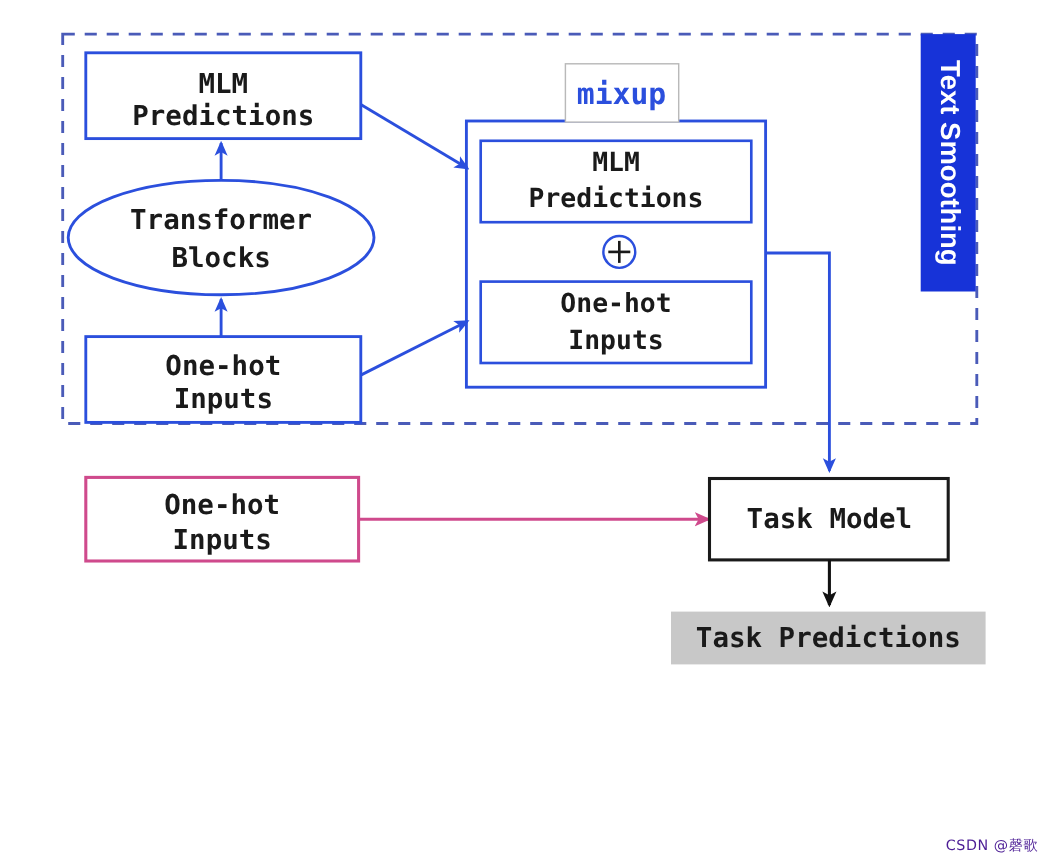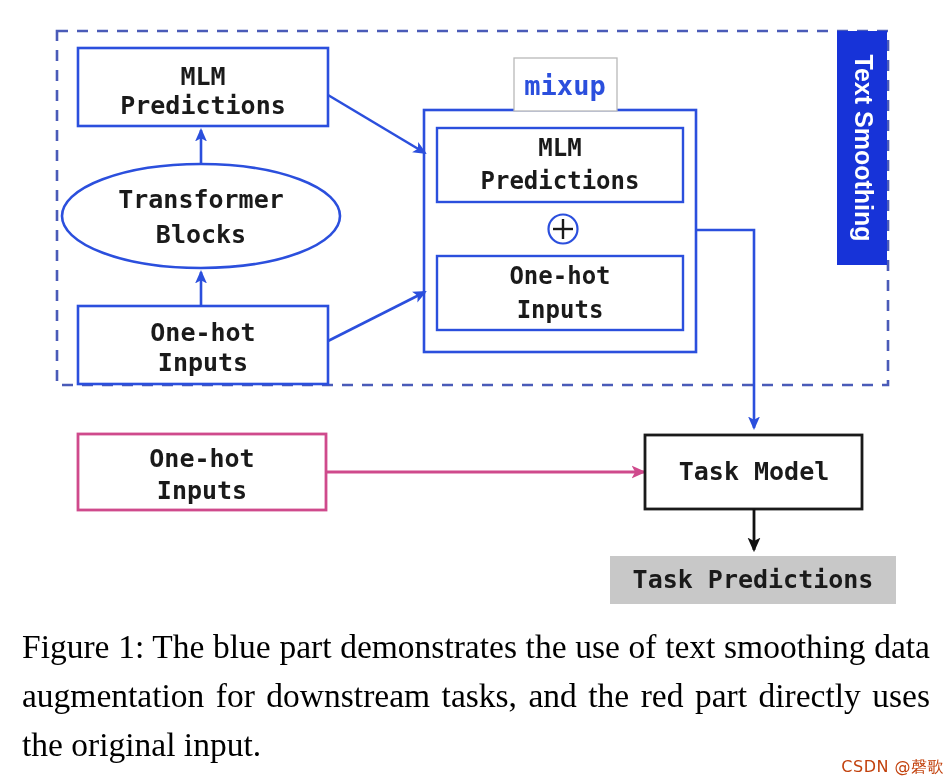--- a/index.html
+++ b/index.html
@@ -56,22 +56,22 @@
     color: #000000;
     text-align: justify;
     text-justify: inter-word;
   }
   #caption p { margin: 0; }
   #watermark {
     position: absolute;
     right: 8px;
     bottom: 6px;
     font-family: "DejaVu Sans", sans-serif;
-    font-size: 16px;
-    color: #c2410c;
+    font-size: 13px;
+    color: #4c1d95;
     letter-spacing: 0.5px;
     user-select: none;
   }
 </style>
 </head>
 <body>
 
 <div id="figure-root">
 
   <svg id="diagram-svg" viewBox="0 0 952 620">
@@ -159,19 +159,16 @@
     </g>
 
     <line x1="754" y1="509" x2="754" y2="550" stroke="#111111" stroke-width="2.8" marker-end="url(#arrow-black)"></line>
 
     <g>
       <rect x="610" y="556" width="286" height="48" fill="#c8c8c8" stroke="none"></rect>
       <text class="node-label sz-lg" x="753" y="581" text-anchor="middle" dominant-baseline="middle">Task Predictions</text>
     </g>
   </svg>
 
-  <div id="caption">
-    <p>Figure 1:  The blue part demonstrates the use of text smoothing data augmentation for downstream tasks, and the red part directly uses the original input.</p>
-  </div>
 
   <div id="watermark">CSDN @磬歌</div>
 
 </div>
 
 </body></html>

